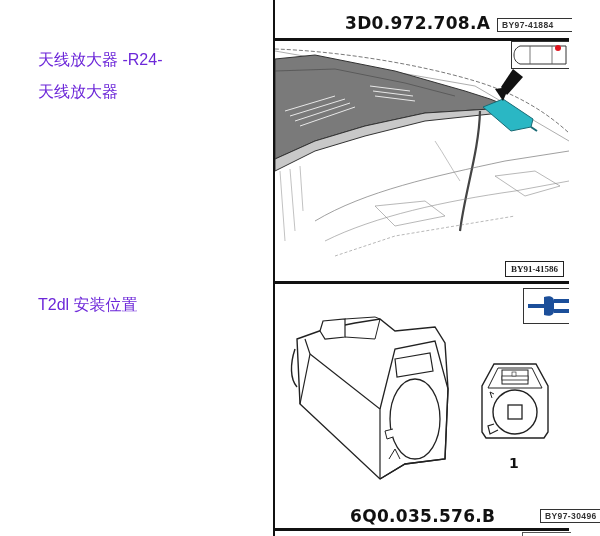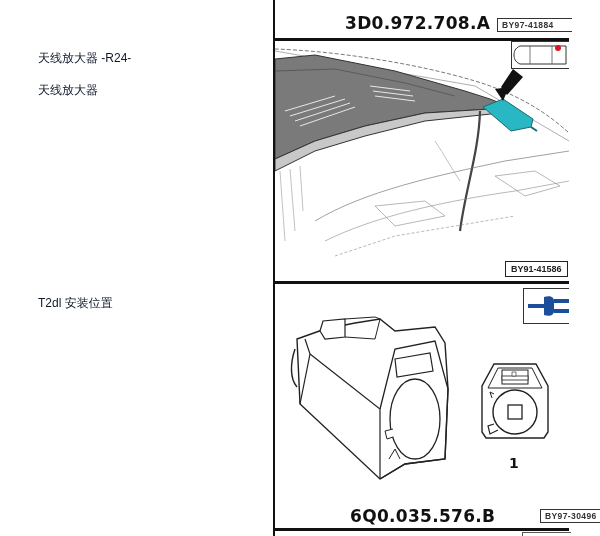--- a/index.html
+++ b/index.html
@@ -1,17 +1,17 @@
 <!DOCTYPE html>
 <html><head>
 <meta charset="utf-8">
 <style>
   html, body { margin:0; padding:0; background:#fff; }
   body { width:600px; height:536px; position:relative; overflow:hidden; font-family:"DejaVu Sans", sans-serif; }
-  .left-text { position:absolute; color:#0f172a; font-size:12px; font-family:"Liberation Sans", sans-serif; }
+  .left-text { position:absolute; color:#6d28d9; font-size:16px; font-family:"Liberation Sans", sans-serif; }
   .vline { position:absolute; left:273px; top:0; width:2px; height:536px; background:#111; }
   .hbar { position:absolute; left:273px; width:296px; height:3px; background:#111; }
   .part-no { position:absolute; font-family:"DejaVu Sans", sans-serif; font-weight:bold; font-size:17px; color:#111; letter-spacing:0.3px; }
   .ref-box { position:absolute; border:1px solid #333; font-family:"Liberation Sans", sans-serif; font-size:8.5px; font-weight:bold; color:#333; padding:1px 4px; background:#fff; letter-spacing:0.4px; border-right:none; }
   .ref-box2 { position:absolute; border:1.5px solid #222; font-family:"Liberation Sans", sans-serif; font-size:9px; font-weight:bold; color:#222; padding:2px 5px; background:#fff; }
   .panel { position:absolute; left:275px; width:294px; overflow:hidden; background:#fff; }
   .label-1 { position:absolute; font-family:"DejaVu Sans", sans-serif; font-weight:bold; font-size:14px; color:#111; }
 </style>
 </head>
 <body>
@@ -56,21 +56,21 @@
     <path d="M160,100 C170,115 175,125 185,140" fill="none" stroke="#999" stroke-width="0.6"></path>
   </svg>
   
   <div style="position:absolute;left:236px;top:0;width:60px;height:26px;border:1px solid #333;border-right:none;background:#fff;">
     <svg width="60" height="26" viewBox="0 0 60 26">
       <path d="M8,4 L54,4 L54,22 L8,22 C3,20 2,16 2,13 C2,10 3,6 8,4 Z" fill="none" stroke="#333" stroke-width="1"></path>
       <path d="M18,4 L18,22 M40,4 L40,22" stroke="#555" stroke-width="0.8"></path>
       <circle cx="46" cy="6" r="3" fill="#e0141e"></circle>
     </svg>
   </div>
-  <div class="ref-box2" style="left:230px;top:220px;">BY91-41586</div>
+  <div class="ref-box2" style="left:230px;top:220px;font-family:Liberation Serif, serif;">BY91-41586</div>
 </div>
 
 <div class="hbar" style="top:281px;"></div>
 
 <div class="panel" style="top:284px;height:222px;">
 
   <div style="position:absolute;left:248px;top:4px;width:50px;height:34px;border:1px solid #333;border-right:none;background:#fff;">
     <svg width="50" height="34" viewBox="0 0 50 34">
       <rect x="4" y="15" width="16" height="4" fill="#1c4f9a"></rect>
       <path d="M20,8 C26,6 30,8 30,12 L30,22 C30,26 26,28 20,26 Z" fill="#1c4f9a"></path>

